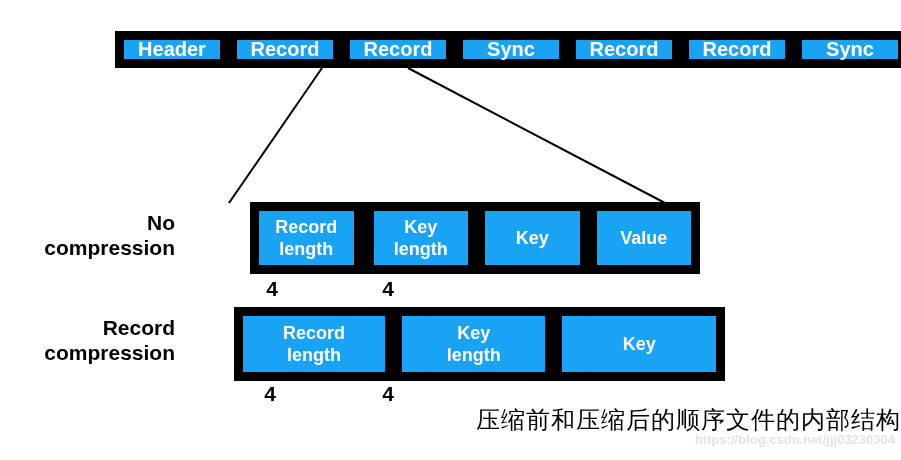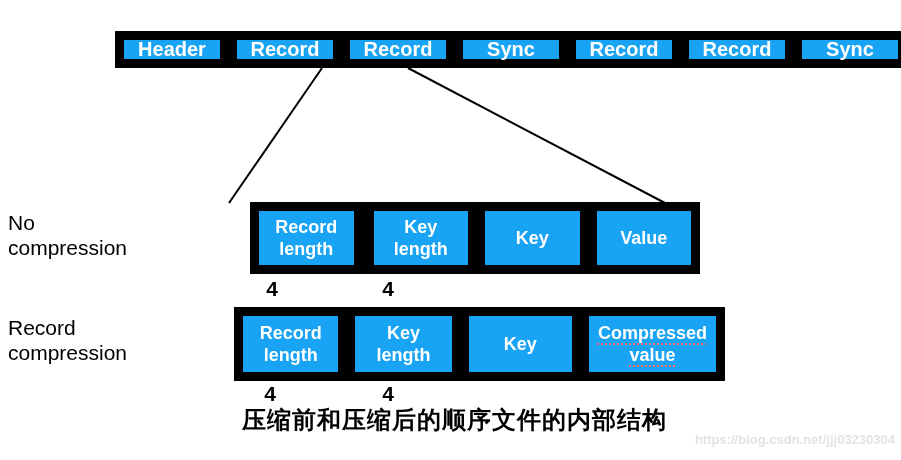--- a/index.html
+++ b/index.html
@@ -38,38 +38,38 @@
   .rc-row .block:nth-child(3){flex:120 1 0;}
   .rc-row .block:nth-child(4){flex:148 1 0;}
   .misspelled{
     text-decoration-line:underline;
     text-decoration-style:dotted;
     text-decoration-color:var(--misspell_underline);
     text-decoration-thickness:2px;
     text-underline-offset:4px;
   }
   .side-label{
-    position:absolute;left:8px;width:150px;
-    color:var(--label_text);font-size:21px;font-weight:normal;
-    line-height:25px;text-align:left;white-space:pre-line;
+    position:absolute;left:25px;width:150px;
+    color:var(--label_text);font-size:21px;font-weight:bold;
+    line-height:25px;text-align:right;white-space:pre-line;
   }
   .lbl-nc{top:210px;}
   .lbl-rc{top:315px;}
   .size{
     position:absolute;width:40px;text-align:center;
     color:var(--label_text);font-size:21px;font-weight:bold;
   }
   .size-nc-1{left:252px;top:277px;}
   .size-nc-2{left:368px;top:277px;}
   .size-rc-1{left:250px;top:382px;}
   .size-rc-2{left:368px;top:382px;}
   .caption{
     position:absolute;left:8px;top:404px;width:893px;
-    text-align:center;color:var(--label_text);
-    font-size:24px;font-weight:bold;letter-spacing:1px;
+    text-align:right;color:var(--label_text);
+    font-size:24px;font-weight:normal;letter-spacing:1px;
   }
   .watermark{
     position:absolute;right:6px;top:432px;
     color:var(--watermark_text);font-size:13px;font-weight:bold;
   }
 </style>
 </head>
 <body>
 
 <div class="canvas">
@@ -106,22 +106,20 @@
 
   <div class="side-label lbl-rc">Record
 compression</div>
 
   <div class="row rc-row">
     <div class="block">Record
 length</div>
     <div class="block">Key
 length</div>
     <div class="block">Key</div>
-    <div class="block misspelled">Compressed
-value</div>
   </div>
 
   <div class="size size-rc-1">4</div>
   <div class="size size-rc-2">4</div>
 
   <div class="caption">压缩前和压缩后的顺序文件的内部结构</div>
 
   <div class="watermark">https://blog.csdn.net/jjj03230304</div>
 
 </div>

